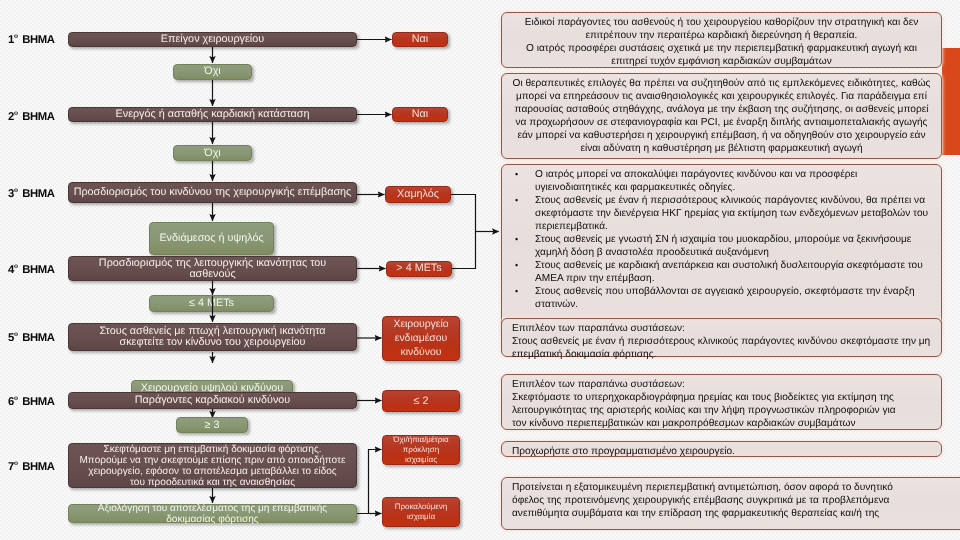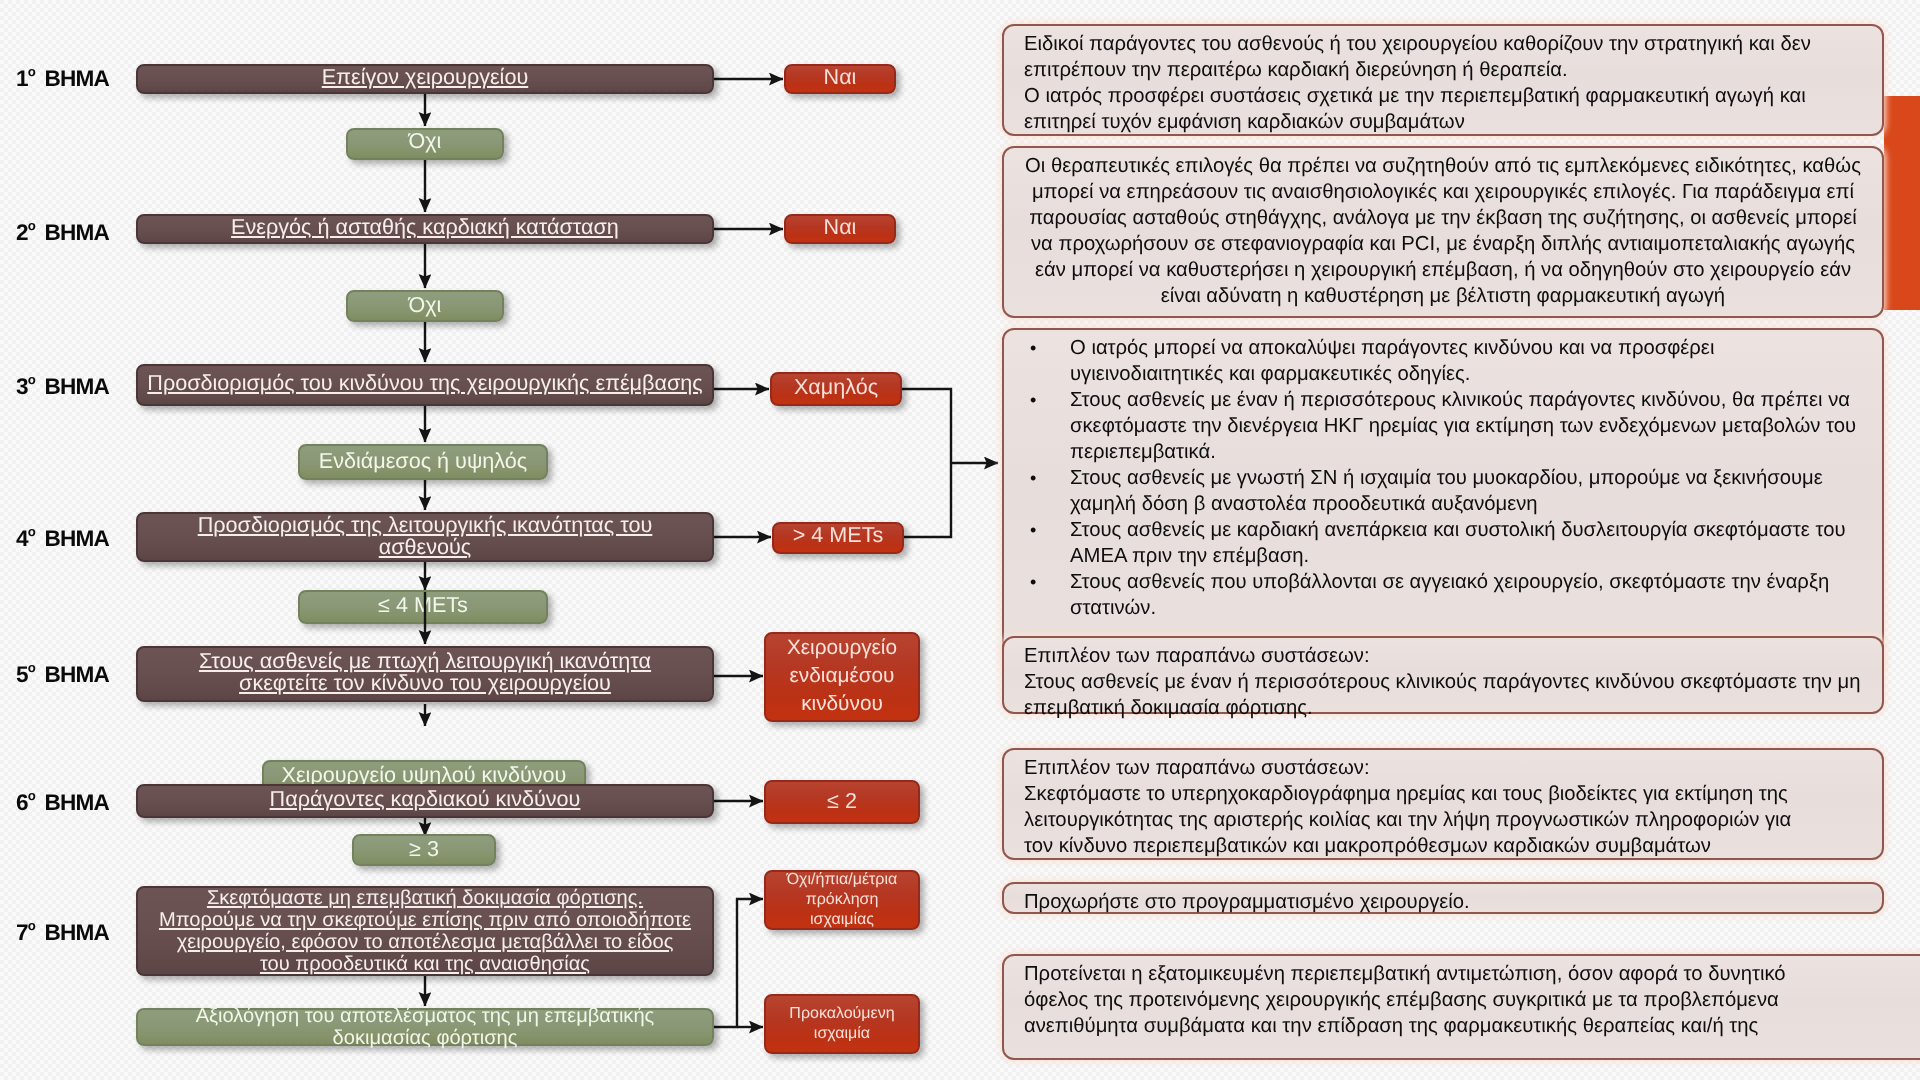--- a/index.html
+++ b/index.html
@@ -10,21 +10,21 @@
   #stage{position:absolute;left:0;top:0;width:960px;height:540px;overflow:hidden;}
   .bg-hatch{position:absolute;inset:0;
     background-color:#f3f3f3;
     background-image:
       repeating-conic-gradient(#fafafa 0% 25%, #f1f1f1 0% 50%);
     background-size:4px 4px;}
   .node{position:absolute;box-sizing:border-box;display:flex;align-items:center;
     justify-content:center;text-align:center;border-radius:4px;color:#fdfbfa;
     font-size:10.8px;line-height:11px;}
   .maroon{background:linear-gradient(180deg,#6c5455 0%,#685050 45%,#624a4a 80%,#5c4546 100%);
-    border:1px solid #4b3637;box-shadow:2px 2px 3px rgba(0,0,0,.30);color:#f6eeec;text-decoration:underline;}
+    border:1px solid #4b3637;box-shadow:2px 2px 3px rgba(0,0,0,.30);color:#f6eeec;}
   .green{background:linear-gradient(180deg,#8e9d7c 0%,#8a9877 45%,#859269 80%,#7f8d63 100%);
     border:1px solid #73815c;box-shadow:2px 2px 3px rgba(0,0,0,.30);color:#f2f7ea;}
   .red{background:linear-gradient(180deg,#b74430 0%,#b53722 40%,#bc3114 75%,#c23210 100%);
     border:1px solid #97291a;box-shadow:2px 2px 3px rgba(0,0,0,.30);color:#fae1d9;}
   .node.sm{font-size:8px;line-height:10px;}
   .node.n10{font-size:10.05px;line-height:11px;}
   .node.md{font-size:10.4px;line-height:14px;}
   .steplbl{position:absolute;color:#0a0a0a;font-weight:bold;font-size:11.3px;
     letter-spacing:-0.4px;white-space:nowrap;}
   .steplbl sup{font-size:6.6px;vertical-align:super;font-weight:bold;margin-right:1.6px;letter-spacing:0;}
@@ -111,21 +111,21 @@
   <div class="node green" style="left:173px;top:145px;width:79px;height:16px">
       <span>Όχι</span>
     </div>
 
   <div class="node maroon" style="left:68px;top:182px;width:289px;height:21px">
       <span>Προσδιορισμός του κινδύνου της χειρουργικής επέμβασης</span>
     </div>
   <div class="node red" style="left:385px;top:186px;width:66px;height:17px">
       <span>Χαμηλός</span>
     </div>
-  <div class="node green" style="left:149px;top:222px;width:125px;height:18px">
+  <div class="node green" style="left:149px;top:222px;width:125px;height:33px">
       <span>Ενδιάμεσος ή υψηλός</span>
     </div>
 
   <div class="node maroon" style="left:68px;top:256px;width:289px;height:25px">
       <div>
         <div>Προσδιορισμός της λειτουργικής ικανότητας του</div>
         <div>ασθενούς</div>
       </div>
     </div>
   <div class="node red" style="left:386px;top:260.5px;width:66px;height:16px">
@@ -191,21 +191,21 @@
     </div>
 
   <svg class="lines" viewBox="0 0 960 540" style="z-index:5">
     <g stroke="#141414" stroke-width="1.2" fill="none">
       <line x1="212.5" y1="296" x2="212.5" y2="322" marker-end="url(#ah)"></line>
     </g>
   </svg>
 
   <div class="orange" style="left:942px;top:48px;width:18px;height:107px"></div>
 
-  <div class="info" style="left:501px;top:12px;width:441px;height:56px;">
+  <div class="info" style="left:501px;top:12px;width:441px;height:56px;text-align:center">
     <div>Ειδικοί παράγοντες του ασθενούς ή του χειρουργείου καθορίζουν την στρατηγική και δεν επιτρέπουν την περαιτέρω καρδιακή διερεύνηση ή θεραπεία.</div>
     <div>Ο ιατρός προσφέρει συστάσεις σχετικά με την περιεπεμβατική φαρμακευτική αγωγή και επιτηρεί τυχόν εμφάνιση καρδιακών συμβαμάτων</div>
   </div>
 
   <div class="info" style="left:501px;top:73px;width:441px;height:86px;text-align:center">
     <div>Οι θεραπευτικές επιλογές θα πρέπει να συζητηθούν από τις εμπλεκόμενες ειδικότητες, καθώς μπορεί να επηρεάσουν τις αναισθησιολογικές και χειρουργικές επιλογές. Για παράδειγμα επί παρουσίας ασταθούς στηθάγχης, ανάλογα με την έκβαση της συζήτησης, οι ασθενείς μπορεί να προχωρήσουν σε στεφανιογραφία και PCI, με έναρξη διπλής αντιαιμοπεταλιακής αγωγής εάν μπορεί να καθυστερήσει η χειρουργική επέμβαση, ή να οδηγηθούν στο χειρουργείο εάν είναι αδύνατη η καθυστέρηση με βέλτιστη φαρμακευτική αγωγή</div>
   </div>
 
   <div class="info" style="left:501px;top:164px;width:441px;height:173px">
     <ul class="bul">

